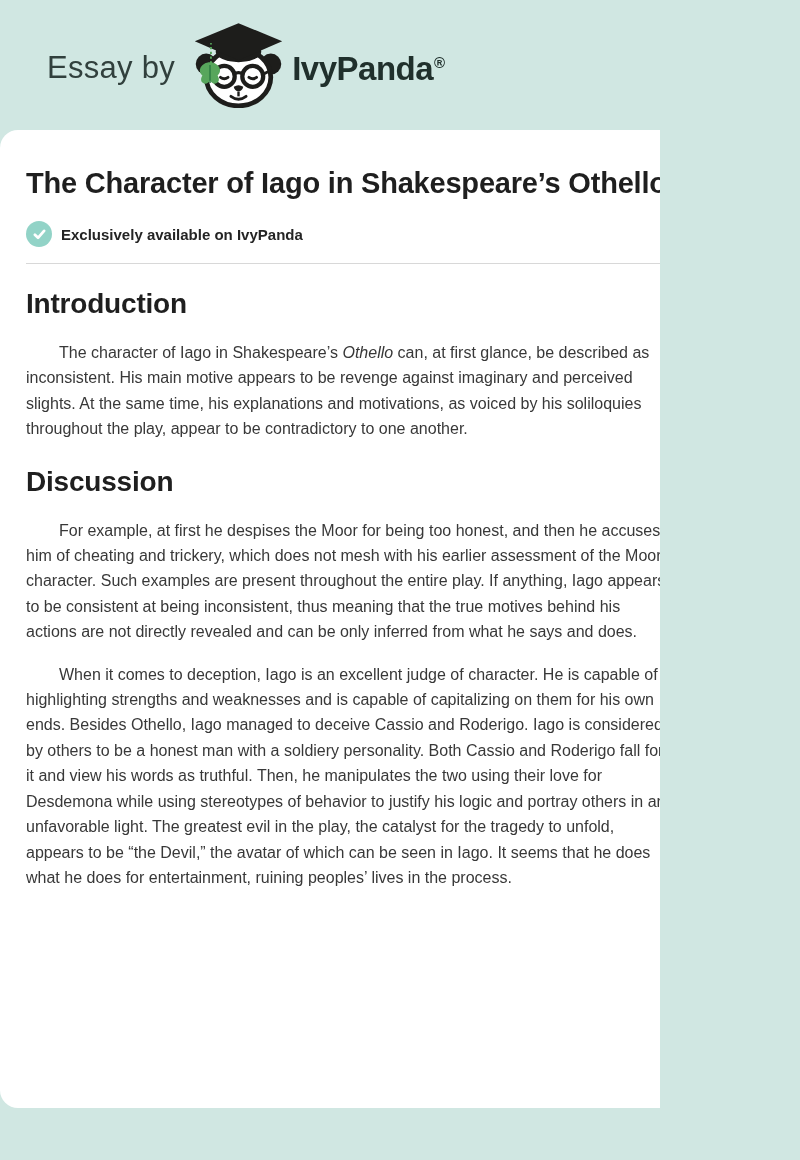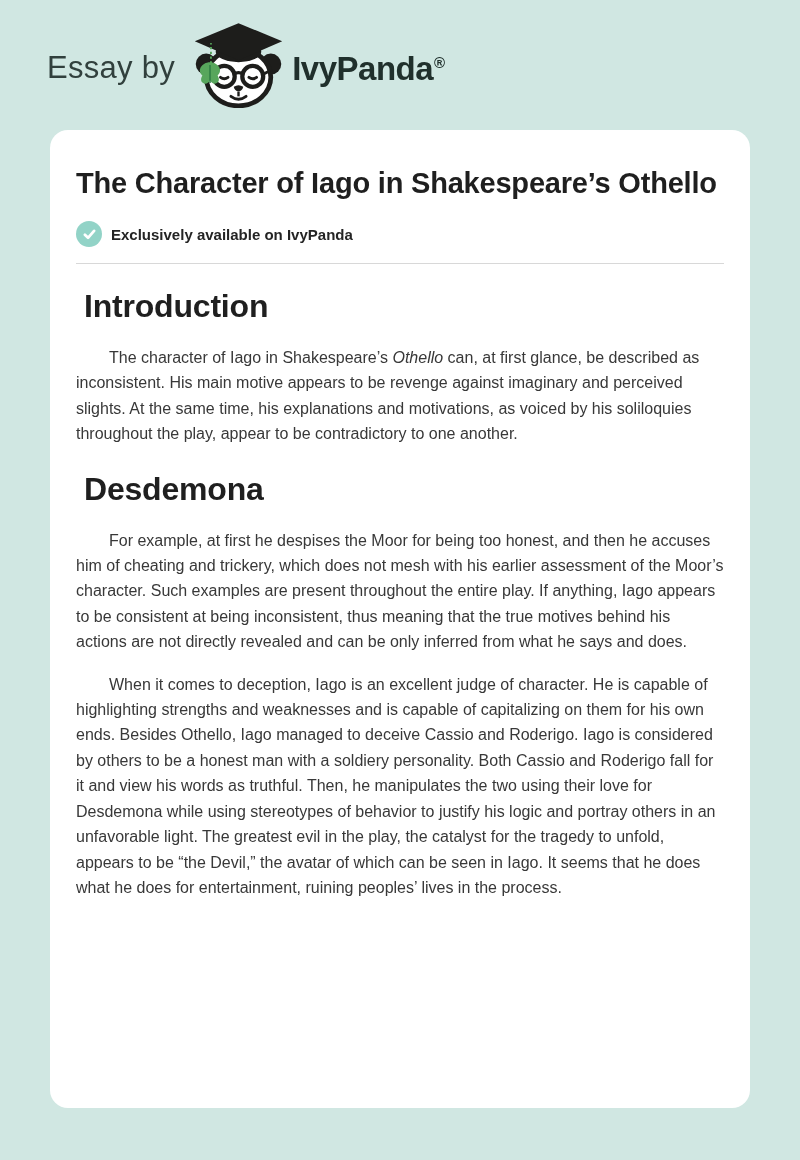--- a/index.html
+++ b/index.html
@@ -14,21 +14,21 @@
     --divider:#d8d8d8;
   }
   *{box-sizing:border-box;}
   html,body{margin:0;padding:0;}
   body{
     width:800px;height:1160px;
     background:var(--page-bg);
     font-family:"Liberation Sans", sans-serif;
     -webkit-font-smoothing:antialiased;
   }
-  .page{width:800px;height:1160px;overflow:hidden;}
+  .page{width:660px;height:1160px;overflow:hidden;}
 
   
   .site-header{
     height:130px;
     display:flex;align-items:center;
     padding:6px 0 0 47px;
   }
   .essay-by{
     font-size:31px;color:var(--header-text);
     letter-spacing:.3px;
@@ -63,22 +63,22 @@
     flex:0 0 26px;
   }
   .badge-label{
     margin-left:9px;font-size:15px;font-weight:bold;color:#242424;
   }
   .divider{
     border:none;border-top:1px solid var(--divider);
     margin:0 0 8px;
   }
   h2.section-heading{
-    margin:24px 8px 20px;
-    font-size:32px;font-weight:bold;color:var(--ink);
+    margin:24px 0 20px;
+    font-size:28px;font-weight:bold;color:var(--ink);
     letter-spacing:-.2px;
   }
   p.body-p{
     margin:8px 0 17px;
     font-size:16px;line-height:25.4px;
     color:var(--body-text);
     text-indent:33px;
   }
   p.body-p em{font-style:italic;}
 </style>
@@ -135,18 +135,18 @@
         </svg>
       </span>
       <span class="badge-label">Exclusively available on IvyPanda</span>
     </div>
 
     <hr class="divider">
 
     <h2 class="section-heading">Introduction</h2>
     <p class="body-p"><span>The character of Iago in Shakespeare’s </span><em>Othello</em><span> can, at first glance, be described as inconsistent. His main motive appears to be revenge against imaginary and perceived slights. At the same time, his explanations and motivations, as voiced by his soliloquies throughout the play, appear to be contradictory to one another.</span></p>
 
-    <h2 class="section-heading">Desdemona</h2>
+    <h2 class="section-heading">Discussion</h2>
     <p class="body-p">For example, at first he despises the Moor for being too honest, and then he accuses him of cheating and trickery, which does not mesh with his earlier assessment of the Moor’s character. Such examples are present throughout the entire play. If anything, Iago appears to be consistent at being inconsistent, thus meaning that the true motives behind his actions are not directly revealed and can be only inferred from what he says and does.</p>
     <p class="body-p">When it comes to deception, Iago is an excellent judge of character. He is capable of highlighting strengths and weaknesses and is capable of capitalizing on them for his own ends. Besides Othello, Iago managed to deceive Cassio and Roderigo. Iago is considered by others to be a honest man with a soldiery personality. Both Cassio and Roderigo fall for it and view his words as truthful. Then, he manipulates the two using their love for Desdemona while using stereotypes of behavior to justify his logic and portray others in an unfavorable light. The greatest evil in the play, the catalyst for the tragedy to unfold, appears to be “the Devil,” the avatar of which can be seen in Iago. It seems that he does what he does for entertainment, ruining peoples’ lives in the process.</p>
 
   </main>
 </div>
 
 </body></html>

